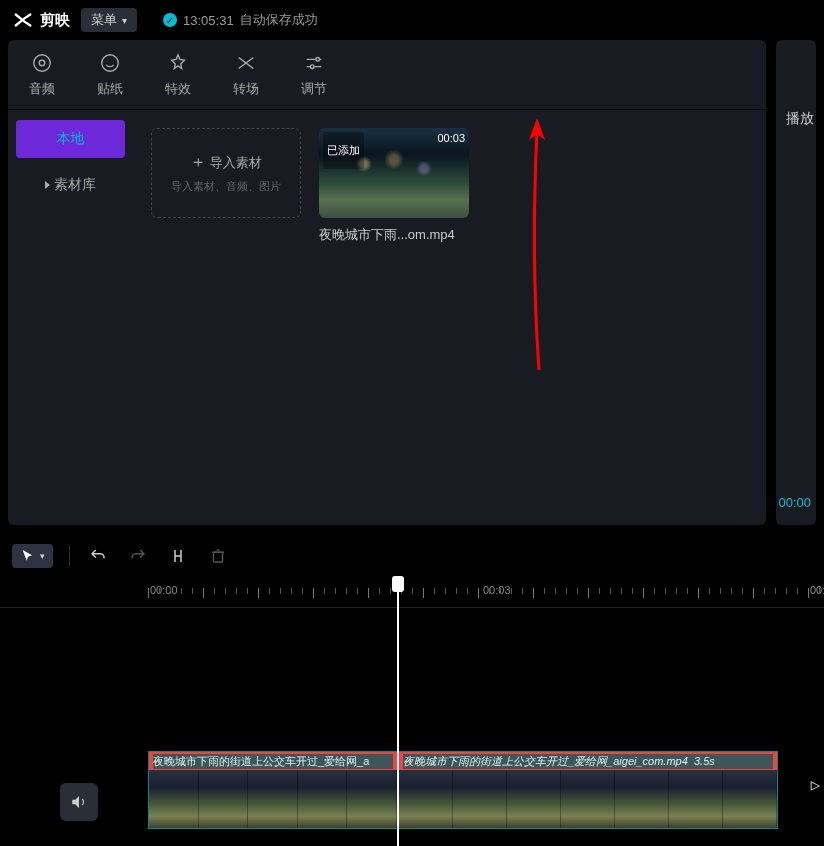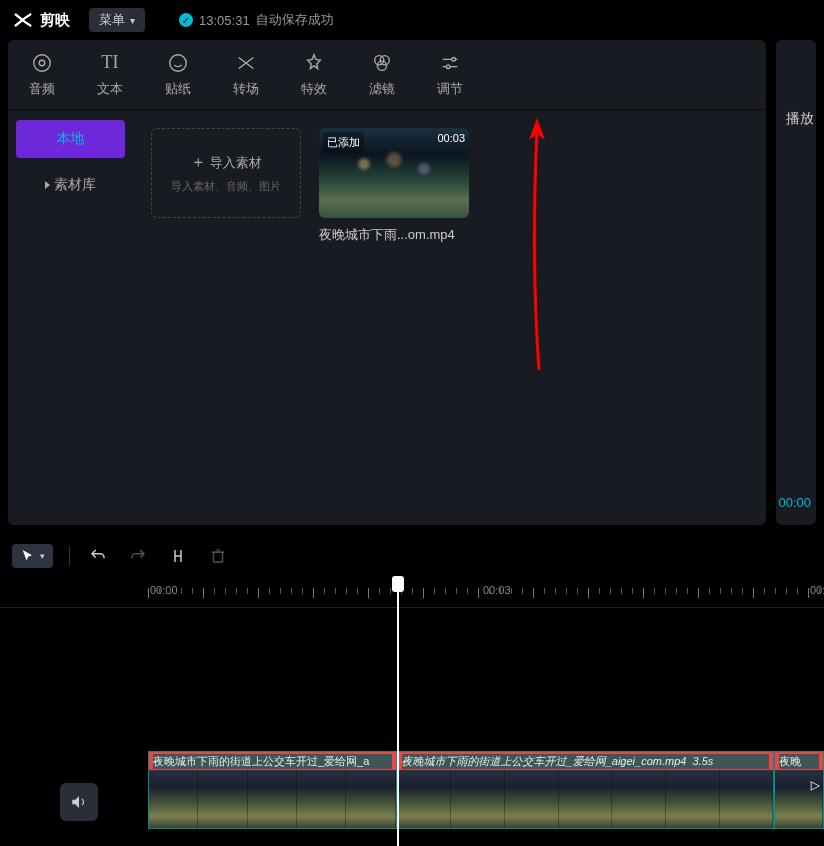--- a/index.html
+++ b/index.html
@@ -1,18 +1,18 @@
 <!DOCTYPE html>
 <html><head>
   <meta charset="utf-8">
   <style>
     * { margin: 0; padding: 0; box-sizing: border-box; }
     body { background: #000; font-family: "Microsoft YaHei", Arial, sans-serif; color: #ccc; overflow: hidden; width: 824px; height: 846px; }
     
-    .header { height: 40px; display: flex; align-items: center; padding: 0 12px; gap: 19px; }
+    .header { height: 40px; display: flex; align-items: center; padding: 0 12px; gap: 11px; }
     .logo { display: flex; align-items: center; gap: 6px; font-size: 15px; color: #fff; font-weight: bold; }
     .logo-icon { width: 22px; height: 22px; }
     .menu-dropdown { background: #2a2e37; padding: 3px 10px; border-radius: 4px; font-size: 13px; color: #ccc; display: flex; align-items: center; gap: 5px; }
     .autosave { display: flex; align-items: center; gap: 6px; font-size: 13px; color: #999; margin-left: 15px; }
     .check-circle { width: 14px; height: 14px; background: #00bcd4; border-radius: 50%; display: flex; align-items: center; justify-content: center; color: #000; font-size: 10px; }
     
     .body-row { display: flex; gap: 10px; padding: 0 8px; }
     .main-panel { flex: 1 1 auto; background: #181b21; border-radius: 6px; overflow: hidden; height: 485px; display: flex; flex-direction: column; }
     .right-panel { width: 40px; background: #181b21; border-radius: 6px; height: 485px; position: relative; }
     .right-panel-label { position: absolute; top: 70px; left: 10px; font-size: 14px; color: #ccc; writing-mode: horizontal-tb; }
@@ -30,21 +30,21 @@
     .side-btn-lib { display: flex; align-items: center; justify-content: center; gap: 4px; }
     .caret-right { display: inline-block; width: 0; height: 0; border-top: 4px solid transparent; border-bottom: 4px solid transparent; border-left: 5px solid #aaa; }
     
     .asset-area { flex: 1; padding: 18px; display: flex; gap: 18px; align-items: flex-start; position: relative; }
     .import-box { width: 150px; height: 90px; border: 1px dashed #444; border-radius: 6px; display: flex; flex-direction: column; align-items: center; justify-content: center; gap: 6px; font-size: 13px; color: #aaa; cursor: pointer; }
     .import-plus { font-size: 16px; }
     .import-sub { font-size: 11px; color: #666; }
     .clip-item { width: 150px; display: flex; flex-direction: column; gap: 8px; }
     .clip-thumb { width: 150px; height: 90px; border-radius: 6px; background: linear-gradient(180deg, #1a3040 0%, #0a1520 30%, #2a4a3a 60%, #5a7050 80%, #3a5040 100%); position: relative; overflow: hidden; }
     .clip-thumb::before { content: ""; position: absolute; inset: 0; background: radial-gradient(circle at 30% 40%, rgba(255,220,150,0.4) 3px, transparent 8px), radial-gradient(circle at 50% 35%, rgba(255,200,120,0.3) 4px, transparent 10px), radial-gradient(circle at 70% 45%, rgba(200,180,255,0.3) 3px, transparent 8px); }
-    .clip-badge { position: absolute; top: 4px; left: 4px; font-size: 11px; color: #fff; background: rgba(0,0,0,0.3); padding: 3px 4px; border-radius: 2px; }
+    .clip-badge { position: absolute; top: 4px; left: 4px; font-size: 11px; color: #fff; background: rgba(0,0,0,0.3); padding: 11px 4px; border-radius: 2px; }
     .clip-dur { position: absolute; top: 4px; right: 4px; font-size: 11px; color: #fff; }
     .clip-name { font-size: 13px; color: #ccc; white-space: nowrap; overflow: hidden; text-overflow: ellipsis; }
     
     .arrow-overlay { position: absolute; left: 386px; top: 0px; width: 40px; height: 260px; pointer-events: none; z-index: 10; }
     
     .editor-toolbar { display: flex; align-items: center; height: 45px; padding: 0 12px; gap: 16px; margin-top: 8px; }
     .editor-tool { width: 24px; height: 24px; display: flex; align-items: center; justify-content: center; color: #ccc; cursor: pointer; }
     .arrow-cursor { background: #2d3340; padding: 4px 8px; border-radius: 4px; display: flex; align-items: center; gap: 4px; }
     .divider { width: 1px; height: 20px; background: #333; }
     
@@ -92,57 +92,43 @@
       <div class="tool-btn">
         <span class="tool-icon">
             <svg width="22" height="22" viewBox="0 0 24 24" fill="none" stroke="#aaa" stroke-width="1.5">
               <circle cx="12" cy="12" r="9"></circle>
               <circle cx="12" cy="12" r="3"></circle>
             </svg>
           </span>
         <span>音频</span>
       </div>
       <div class="tool-btn">
-        <span class="tool-icon" style="font-family:serif;font-size:18px;color:#aaa;">TI</span>
-        <span>文本</span>
-      </div>
-      <div class="tool-btn">
         <span class="tool-icon">
             <svg width="22" height="22" viewBox="0 0 24 24" fill="none" stroke="#aaa" stroke-width="1.5">
               <circle cx="12" cy="12" r="9"></circle>
               <path d="M8 14s1.5 2 4 2 4-2 4-2M9 9h.01M15 9h.01"></path>
             </svg>
           </span>
         <span>贴纸</span>
       </div>
       <div class="tool-btn">
         <span class="tool-icon">
             <svg width="22" height="22" viewBox="0 0 24 24" fill="none" stroke="#aaa" stroke-width="1.5">
+              <path d="M12 3l2 5 5 1-4 4 1 5-4-3-4 3 1-5-4-4 5-1z"></path>
+            </svg>
+          </span>
+        <span>特效</span>
+      </div>
+      <div class="tool-btn">
+        <span class="tool-icon">
+            <svg width="22" height="22" viewBox="0 0 24 24" fill="none" stroke="#aaa" stroke-width="1.5">
               <path d="M4 6l8 6-8 6M20 6l-8 6 8 6"></path>
             </svg>
           </span>
         <span>转场</span>
-      </div>
-      <div class="tool-btn">
-        <span class="tool-icon">
-            <svg width="22" height="22" viewBox="0 0 24 24" fill="none" stroke="#aaa" stroke-width="1.5">
-              <path d="M12 3l2 5 5 1-4 4 1 5-4-3-4 3 1-5-4-4 5-1z"></path>
-            </svg>
-          </span>
-        <span>特效</span>
-      </div>
-      <div class="tool-btn">
-        <span class="tool-icon">
-            <svg width="22" height="22" viewBox="0 0 24 24" fill="none" stroke="#aaa" stroke-width="1.5">
-              <circle cx="9" cy="9" r="5"></circle>
-              <circle cx="15" cy="9" r="5"></circle>
-              <circle cx="12" cy="15" r="5"></circle>
-            </svg>
-          </span>
-        <span>滤镜</span>
       </div>
       <div class="tool-btn">
         <span class="tool-icon">
             <svg width="22" height="22" viewBox="0 0 24 24" fill="none" stroke="#aaa" stroke-width="1.5">
               <path d="M4 8h10M18 8h2M4 16h4M12 16h8"></path>
               <circle cx="16" cy="8" r="2"></circle>
               <circle cx="10" cy="16" r="2"></circle>
             </svg>
           </span>
         <span>调节</span>
@@ -311,22 +297,16 @@
         <div class="clip-frames">
             <div class="frame"></div>
             <div class="frame"></div>
             <div class="frame"></div>
             <div class="frame"></div>
             <div class="frame"></div>
             <div class="frame"></div>
             <div class="frame"></div>
           </div>
       </div>
-      <div class="clip-seg" style="width:50px;">
-        <div class="clip-label">夜晚</div>
-        <div class="clip-frames">
-            <div class="frame"></div>
-          </div>
-      </div>
     </div>
   </div>
   <div class="play-indicator">▷</div>
 </div>
 
 </body></html>

